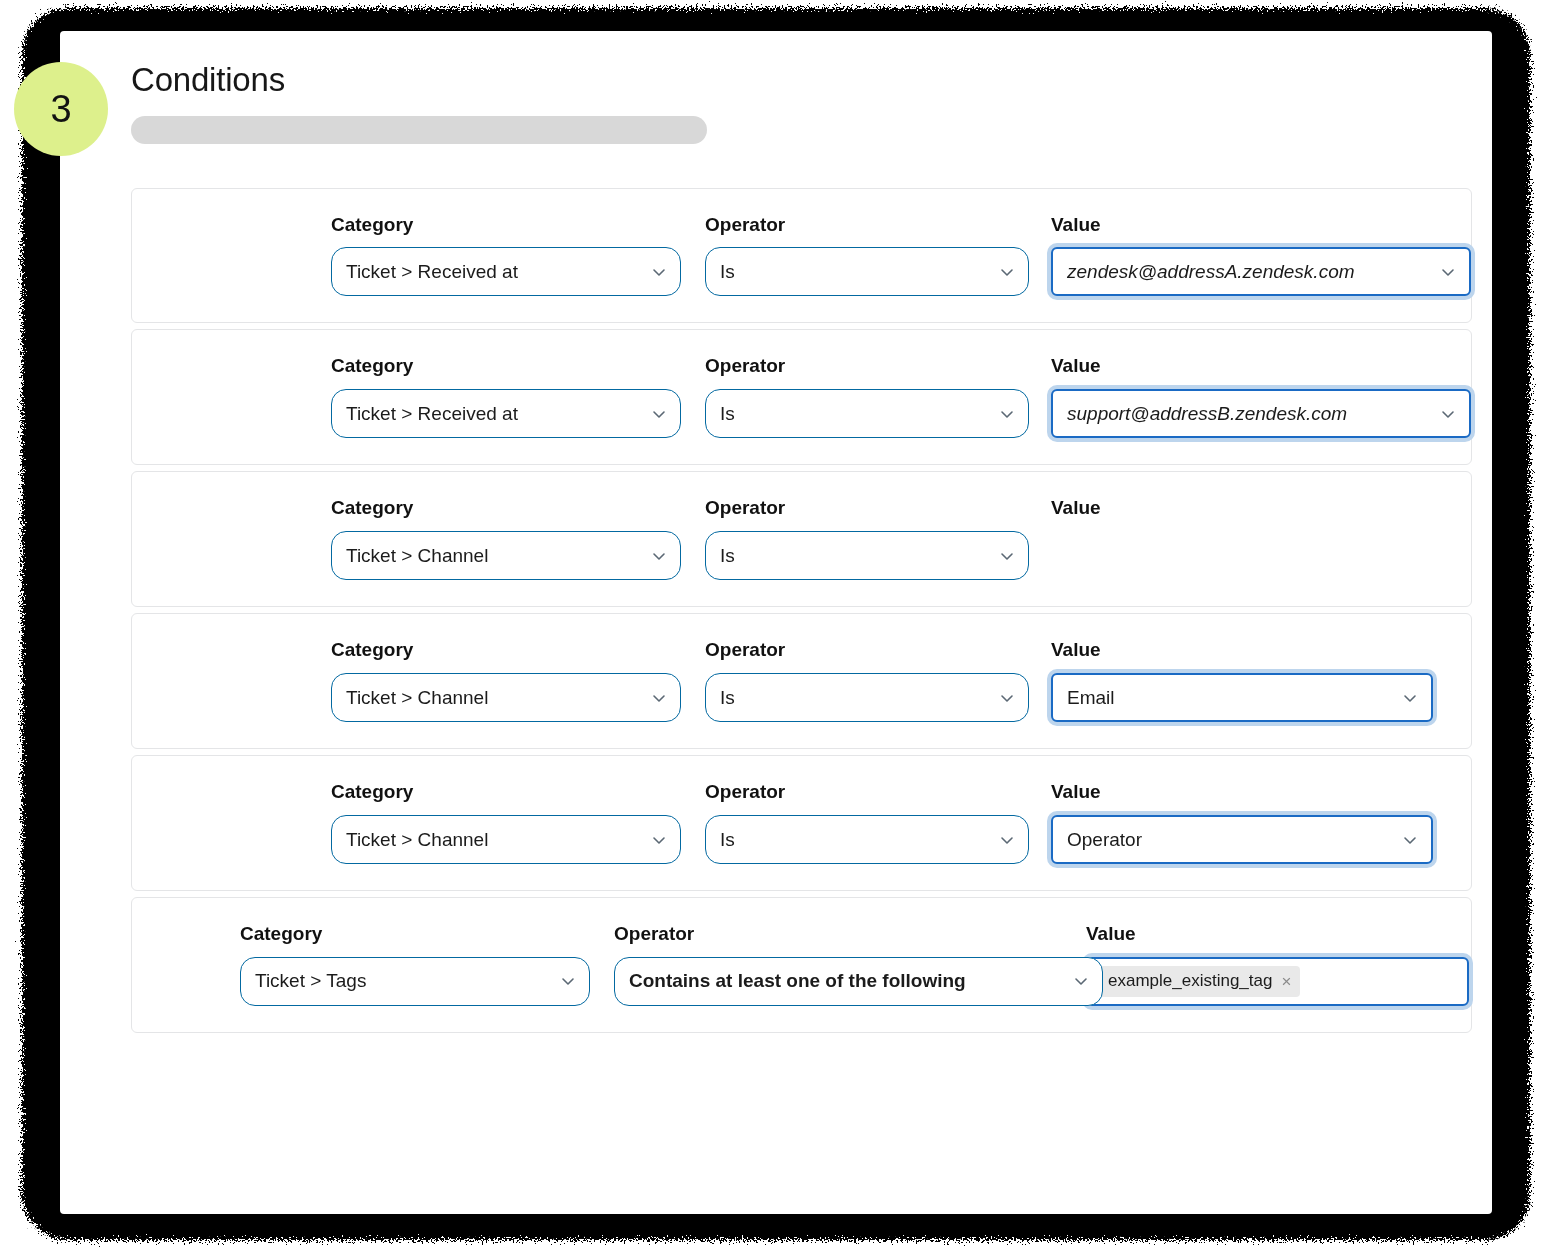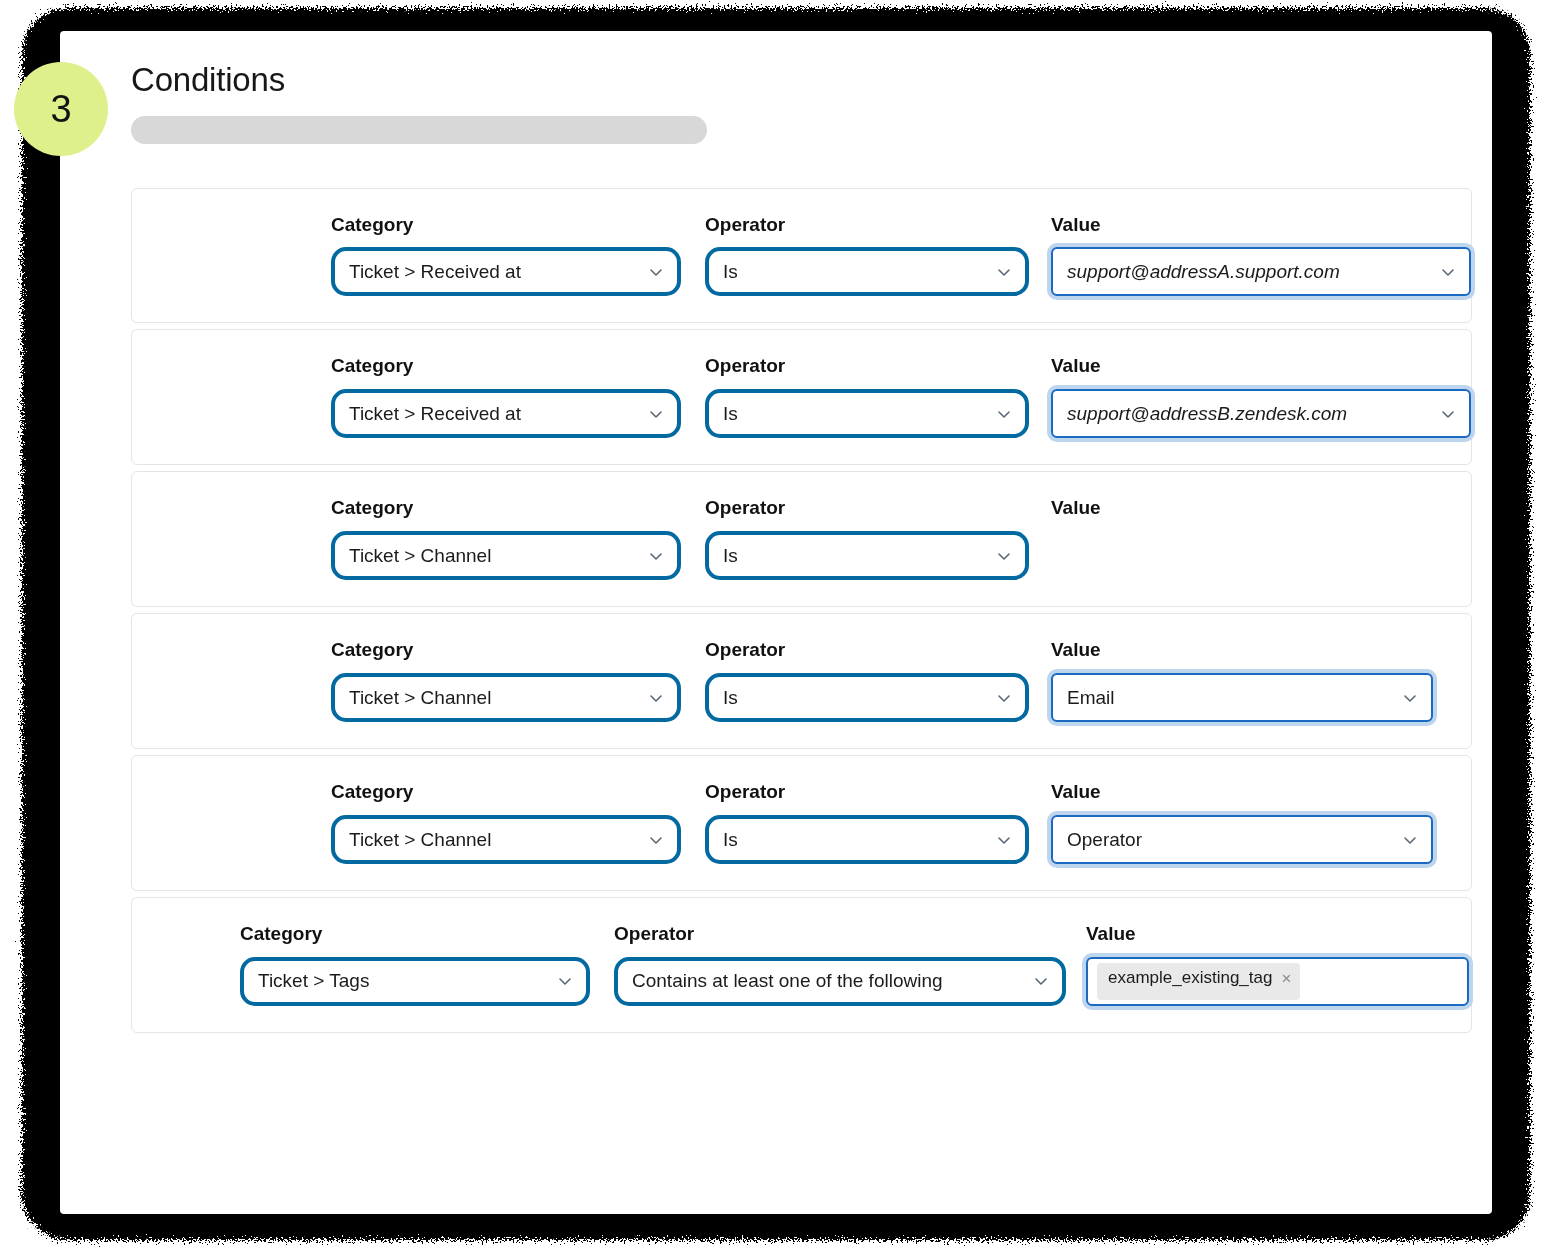--- a/index.html
+++ b/index.html
@@ -138,34 +138,34 @@
     color: #111111;
     margin-bottom: 12px;
     line-height: 1.1;
   }
 
   
   .select {
     box-sizing: border-box;
     position: relative;
     height: 49px;
-    border: 4px solid #0369a1;
+    border: 1px solid #0369a1;
     border-radius: 15px;
     background: #ffffff;
     display: flex;
     align-items: center;
     padding: 0 40px 0 14px;
     font-size: 19px;
     color: #1B1B1B;
     white-space: nowrap;
     overflow: hidden;
   }
   .select.w-cat { width: 350px; }
   .select.w-op  { width: 324px; }
-  .select.w-op-wide { width: 452px; }
+  .select.w-op-wide { width: 489px; font-weight: bold; }
 
   
   .select.focused {
     border: 2px solid #1A6AC4;
     border-radius: 6px;
     box-shadow: 0 0 0 4px #BDD5ED;
   }
   .select.w-val-email { width: 420px; }
   .select.w-val-short { width: 382px; }
 
@@ -195,21 +195,21 @@
     display: flex;
     align-items: center;
     padding: 0 9px;
   }
   .tag-chip {
     display: inline-flex;
     align-items: center;
     background: #E9E9E9;
     border-radius: 4px;
     height: 31px;
-    padding: 0 9px 6px 11px;
+    padding: 0 9px 0 11px;
     font-size: 17px;
     color: #1B1B1B;
   }
   .tag-chip .tag-x {
     margin-left: 9px;
     color: #8A8A8A;
     font-size: 17px;
     line-height: 1;
     display: inline-block;
   }
@@ -261,21 +261,21 @@
               <span class="chev">
                 <svg width="16" height="16" viewBox="0 0 16 16" fill="none">
                   <path d="M3 6 L8 11 L13 6" stroke="#5B6874" stroke-width="1.6" stroke-linecap="round" stroke-linejoin="round" fill="none"></path>
                 </svg>
               </span>
             </div>
           </div>
           <div class="field-group val">
             <div class="field-label">Value</div>
             <div class="select focused w-val-email">
-              <span class="txt italic">support@addressA.support.com</span>
+              <span class="txt italic">zendesk@addressA.zendesk.com</span>
               <span class="chev">
                 <svg width="16" height="16" viewBox="0 0 16 16" fill="none">
                   <path d="M3 6 L8 11 L13 6" stroke="#5B6874" stroke-width="1.6" stroke-linecap="round" stroke-linejoin="round" fill="none"></path>
                 </svg>
               </span>
             </div>
           </div>
         </div>
         <div class="condition-card">
           <div class="field-group cat">

